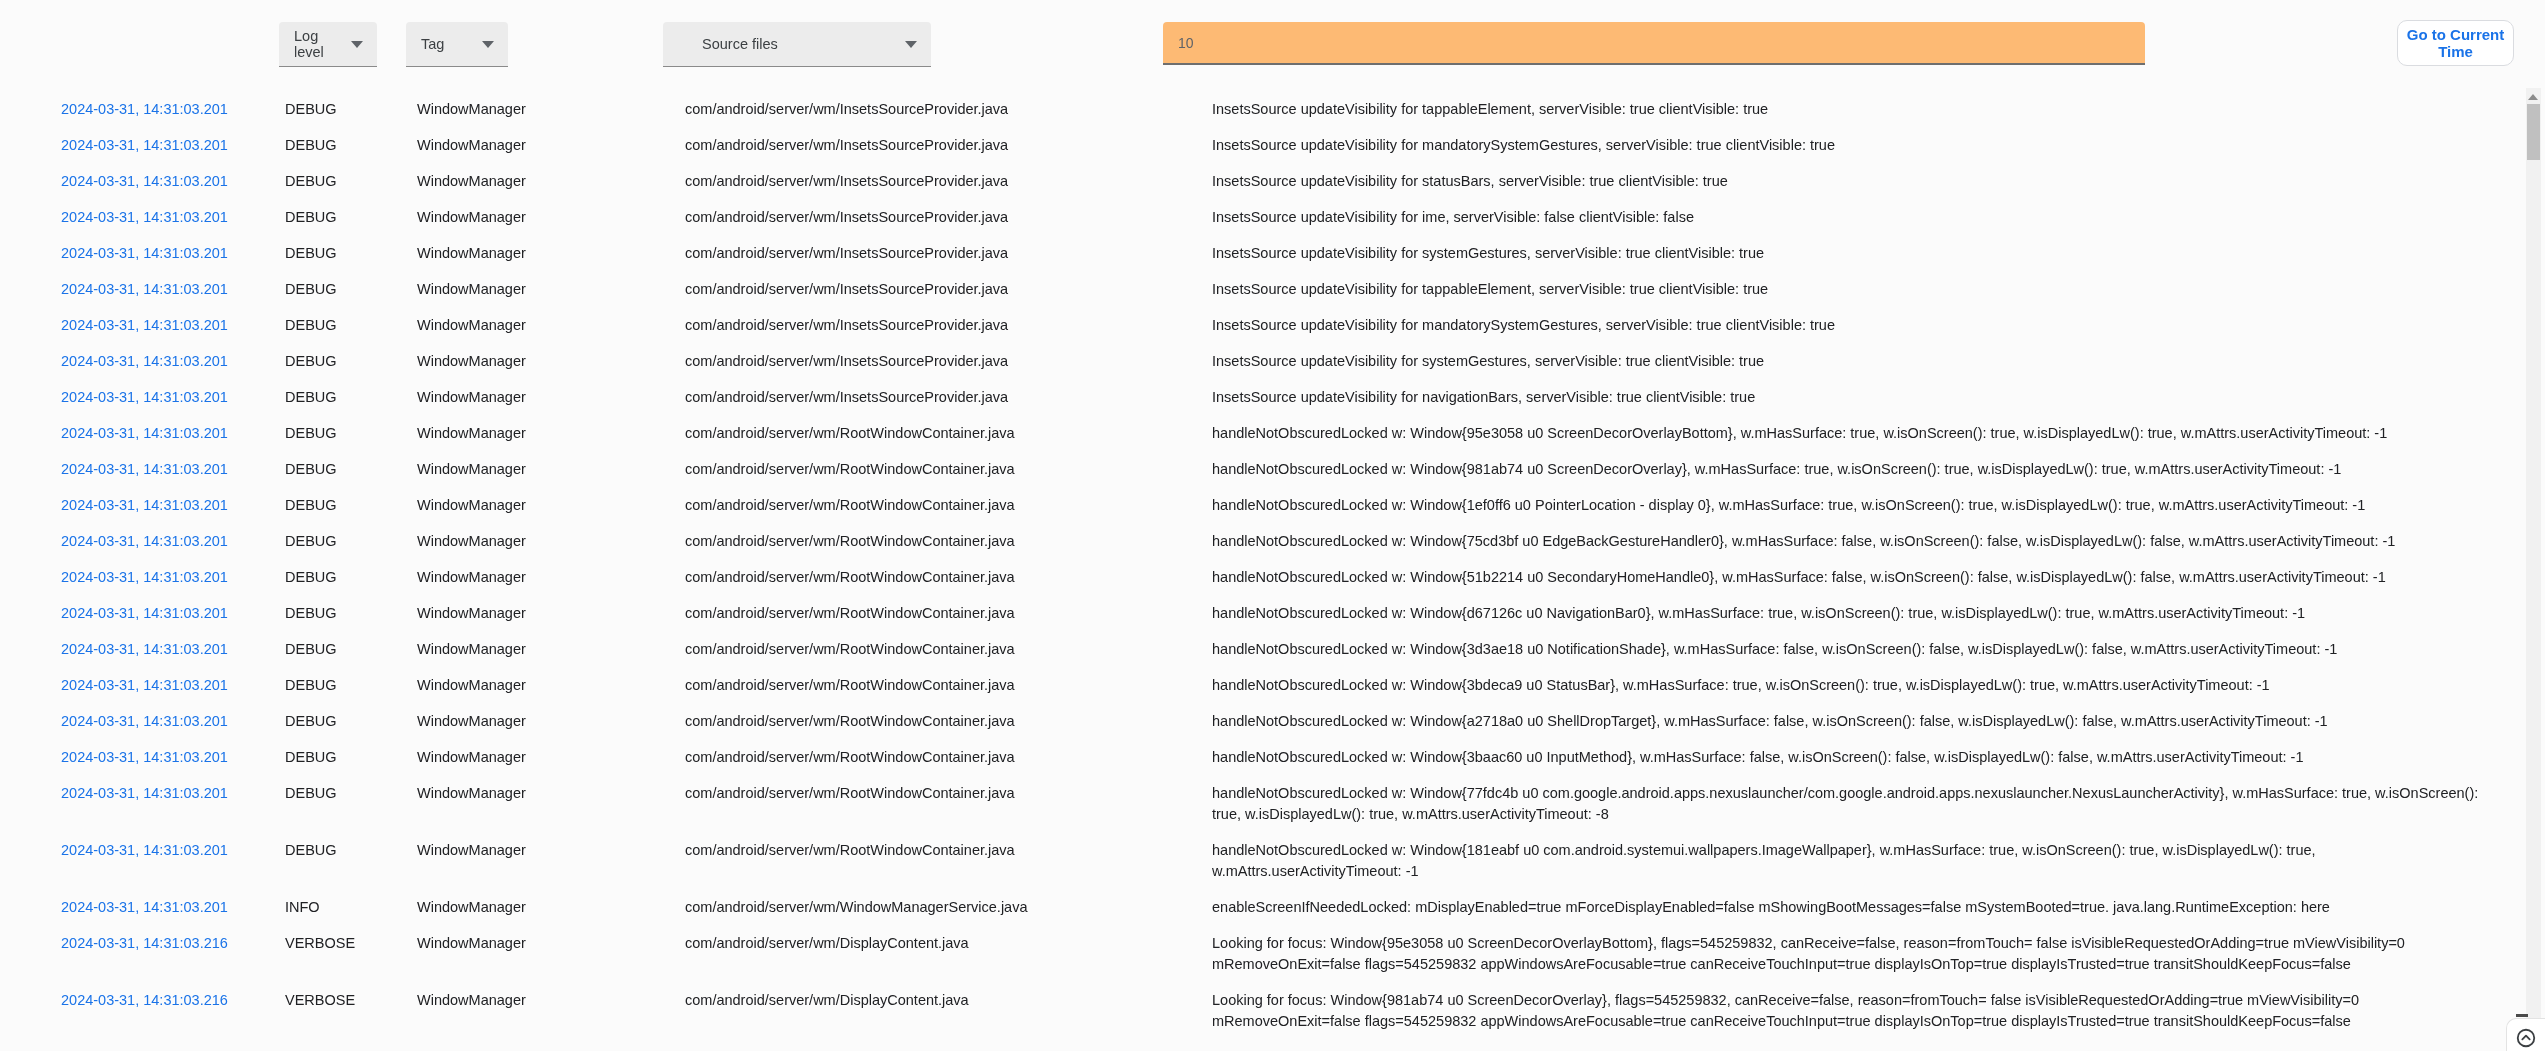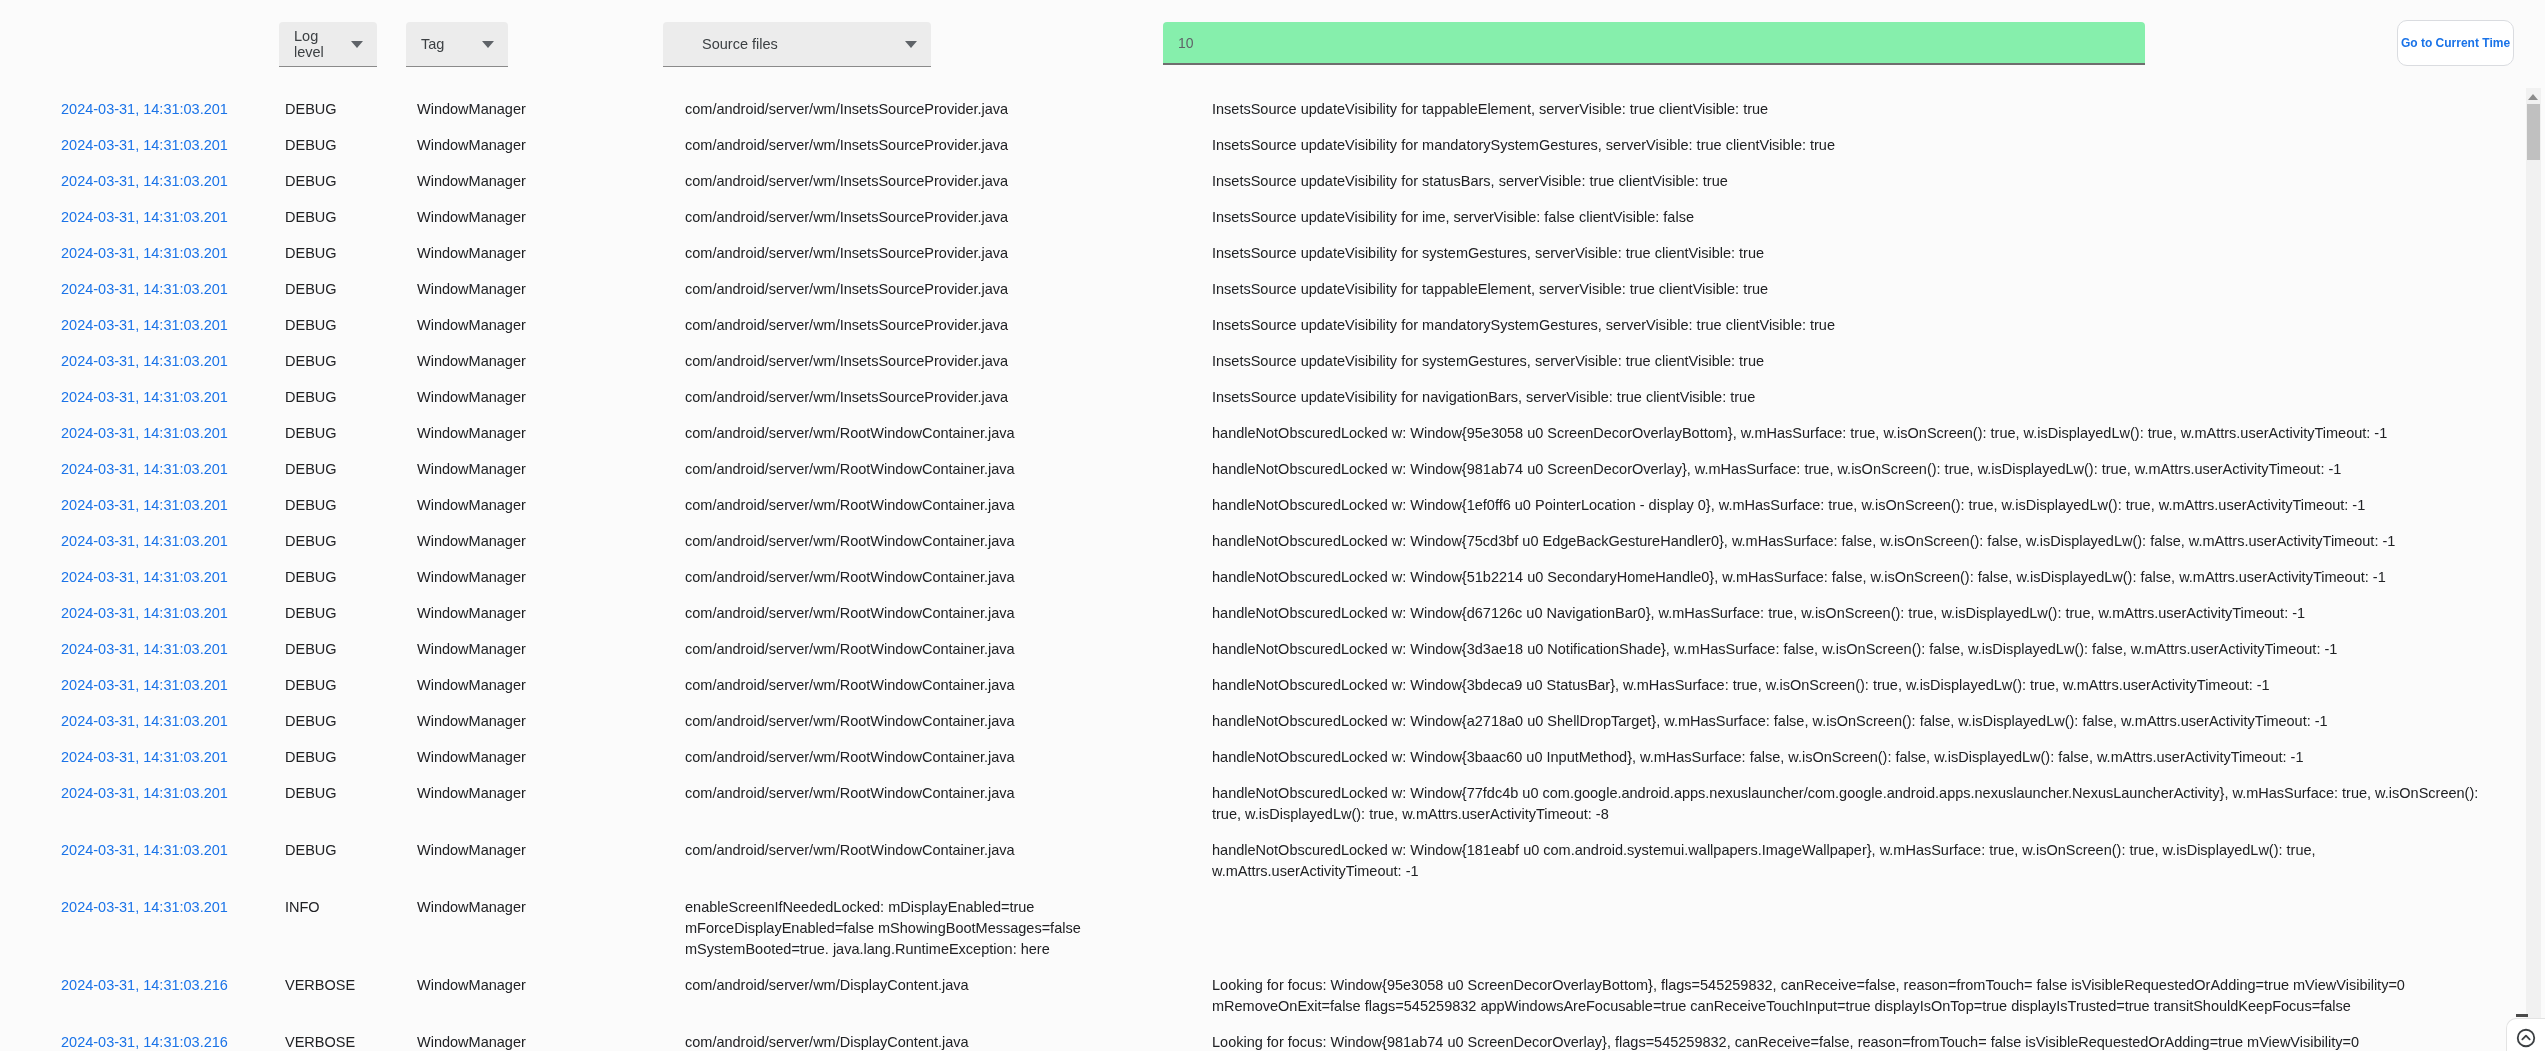--- a/index.html
+++ b/index.html
@@ -13,28 +13,28 @@
                 border-bottom:1px solid #8a8a8a; border-radius:4px 4px 0 0;
                 display:flex; align-items:center; cursor:pointer;gap:6px; }
   .select-box .lbl { font-size:14.5px; color:#3c4043; padding-left:15px; }
   .caret { width:0; height:0; border-left:6px solid transparent; border-right:6px solid transparent;
            border-top:7px solid #5f6368; margin-left:auto; margin-right:14px; }
   #sel-loglevel { left:279px; width:98px; }
   #sel-tag      { left:406px; width:102px; }
   #sel-source   { left:663px; width:268px;padding-left:24px; }
 
   .filter-input { position:absolute; left:1163px; top:22px; width:982px; height:43px;
-                  background:#86efac; border:none; border-bottom:2px solid #6e6e6e;
+                  background:#fdba74; border:none; border-bottom:2px solid #6e6e6e;
                   border-radius:4px 4px 0 0; font-size:14px; color:#5f6368;
                   padding:0 0 0 15px; outline:none;
                   font-family:"Liberation Sans","DejaVu Sans",sans-serif; }
 
   .go-btn { position:absolute; left:2397px; top:20px; width:117px; height:46px;
             background:#ffffff; border:1px solid #dadce0; border-radius:10px;
-            color:#1a73e8; font-size:12px; font-weight:bold; cursor:pointer;
+            color:#1a73e8; font-size:15px; font-weight:bold; cursor:pointer;
             display:flex; align-items:center; justify-content:center; text-align:center;
             font-family:"Liberation Sans","DejaVu Sans",sans-serif; }
 
   
   .log-list { position:absolute; top:92px; left:0; width:2527px; }
   .log-row { display:grid; grid-template-columns:265px 132px 268px 527px 1fr;
              padding:7px 22px 8px 20px; font-size:14.5px; line-height:21px; }
   .c-time { color:#1a73e8; cursor:pointer;margin-left:41px; }
   .c-level, .c-tag, .c-source, .c-msg { color:#202124; }
   .c-msg { word-break:break-word; }
@@ -224,20 +224,21 @@
       <div class="c-time">2024-03-31, 14:31:03.201</div>
       <div class="c-level">DEBUG</div>
       <div class="c-tag">WindowManager</div>
       <div class="c-source">com/android/server/wm/RootWindowContainer.java</div>
       <div class="c-msg">handleNotObscuredLocked w: Window{181eabf u0 com.android.systemui.wallpapers.ImageWallpaper}, w.mHasSurface: true, w.isOnScreen(): true, w.isDisplayedLw(): true, w.mAttrs.userActivityTimeout: -1</div>
     </div>
     <div class="log-row">
       <div class="c-time">2024-03-31, 14:31:03.201</div>
       <div class="c-level">INFO</div>
       <div class="c-tag">WindowManager</div>
+      <div class="c-source">com/android/server/wm/WindowManagerService.java</div>
       <div class="c-msg">enableScreenIfNeededLocked: mDisplayEnabled=true mForceDisplayEnabled=false mShowingBootMessages=false mSystemBooted=true. java.lang.RuntimeException: here</div>
     </div>
     <div class="log-row">
       <div class="c-time">2024-03-31, 14:31:03.216</div>
       <div class="c-level">VERBOSE</div>
       <div class="c-tag">WindowManager</div>
       <div class="c-source">com/android/server/wm/DisplayContent.java</div>
       <div class="c-msg">Looking for focus: Window{95e3058 u0 ScreenDecorOverlayBottom}, flags=545259832, canReceive=false, reason=fromTouch= false isVisibleRequestedOrAdding=true mViewVisibility=0 mRemoveOnExit=false flags=545259832 appWindowsAreFocusable=true canReceiveTouchInput=true displayIsOnTop=true displayIsTrusted=true transitShouldKeepFocus=false</div>
     </div>
     <div class="log-row">

